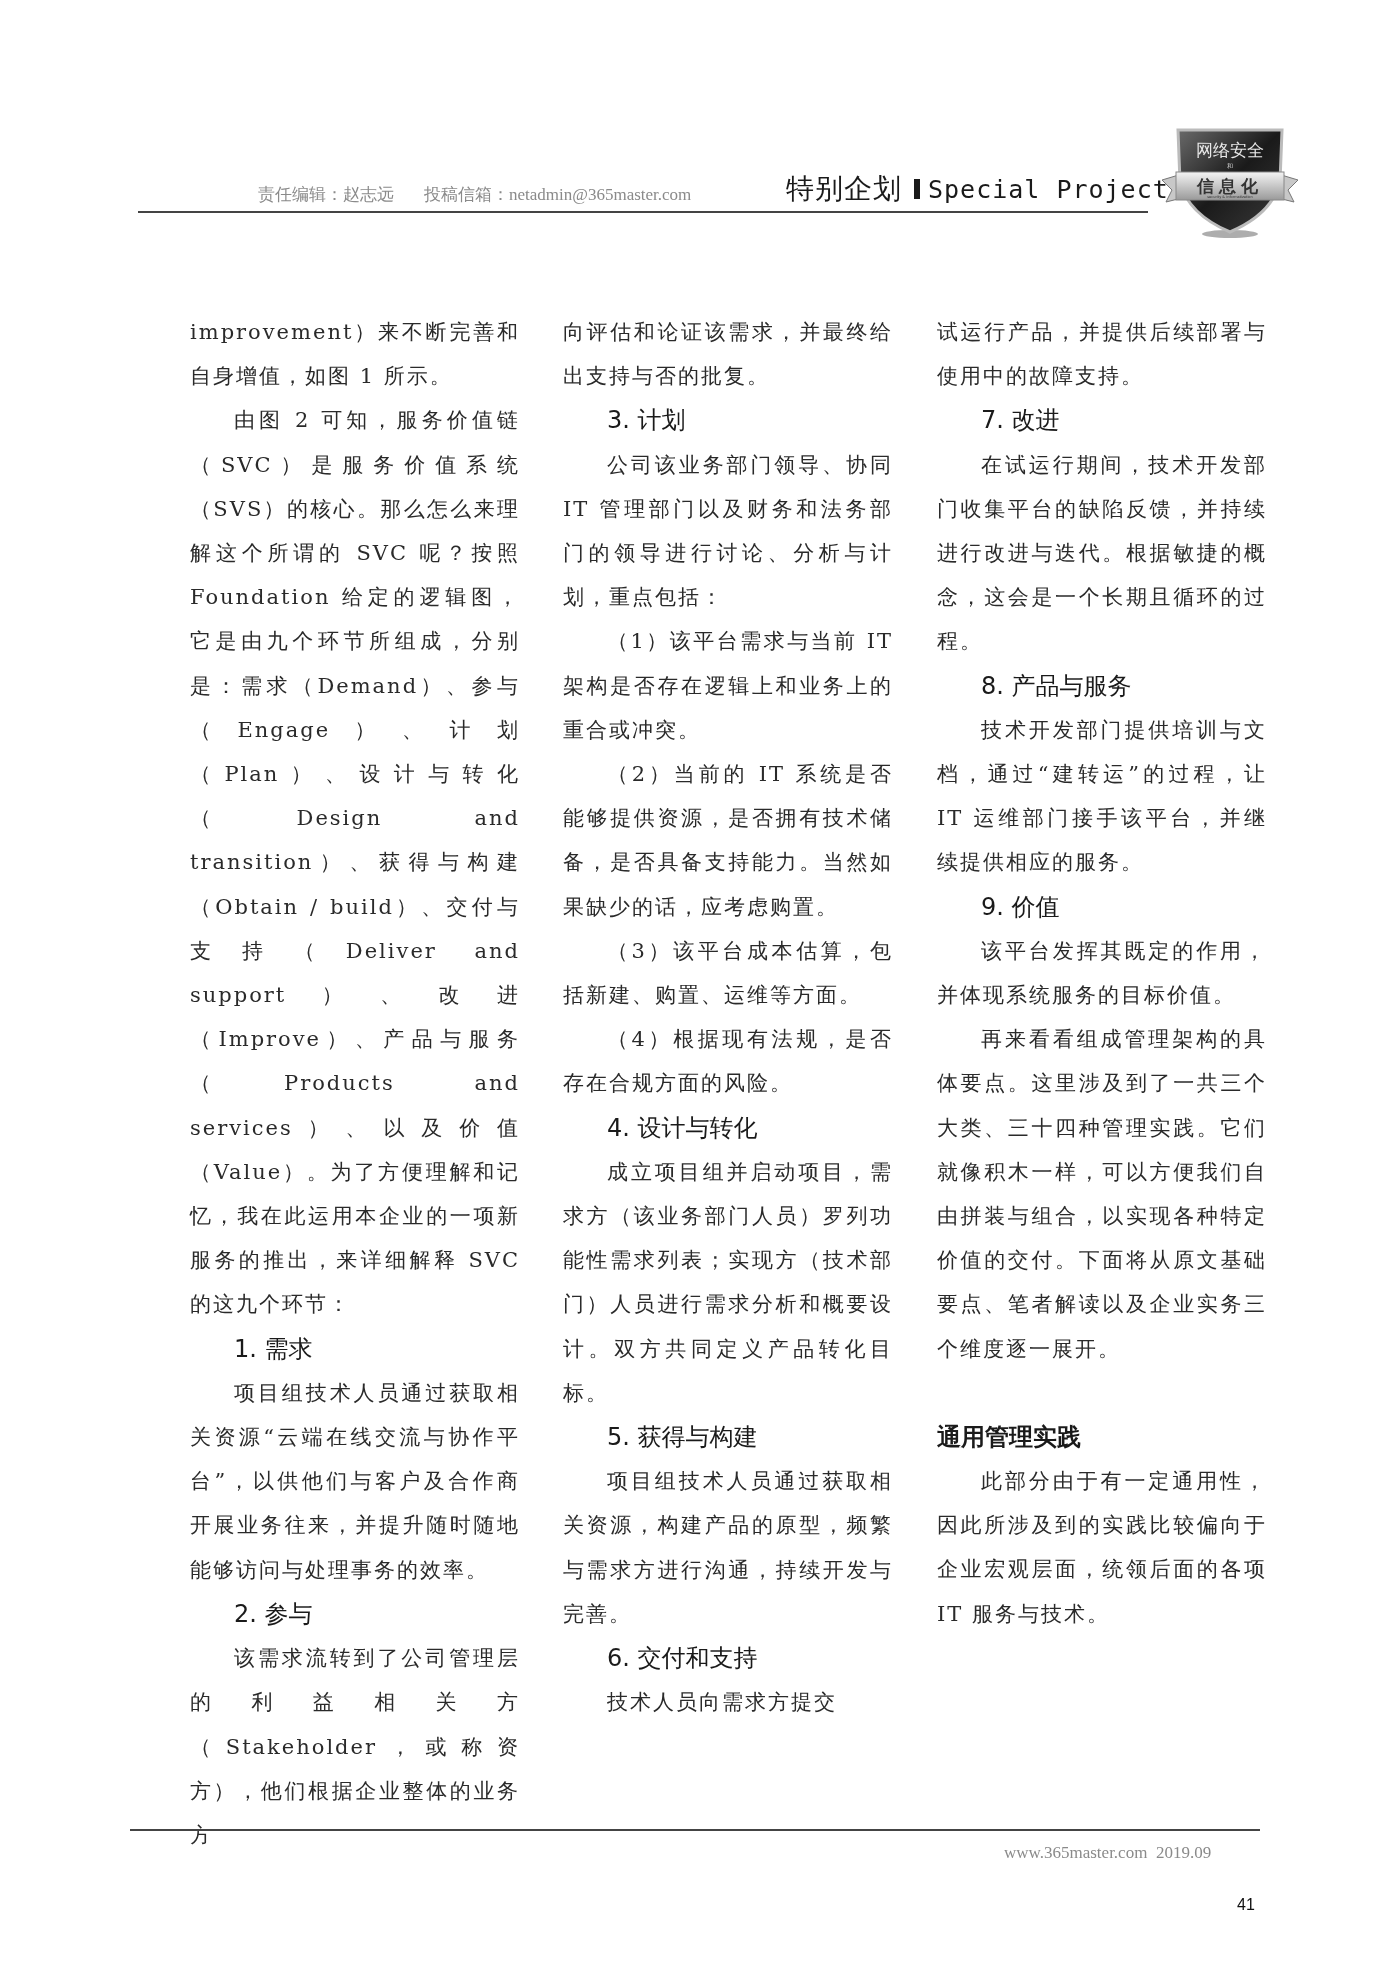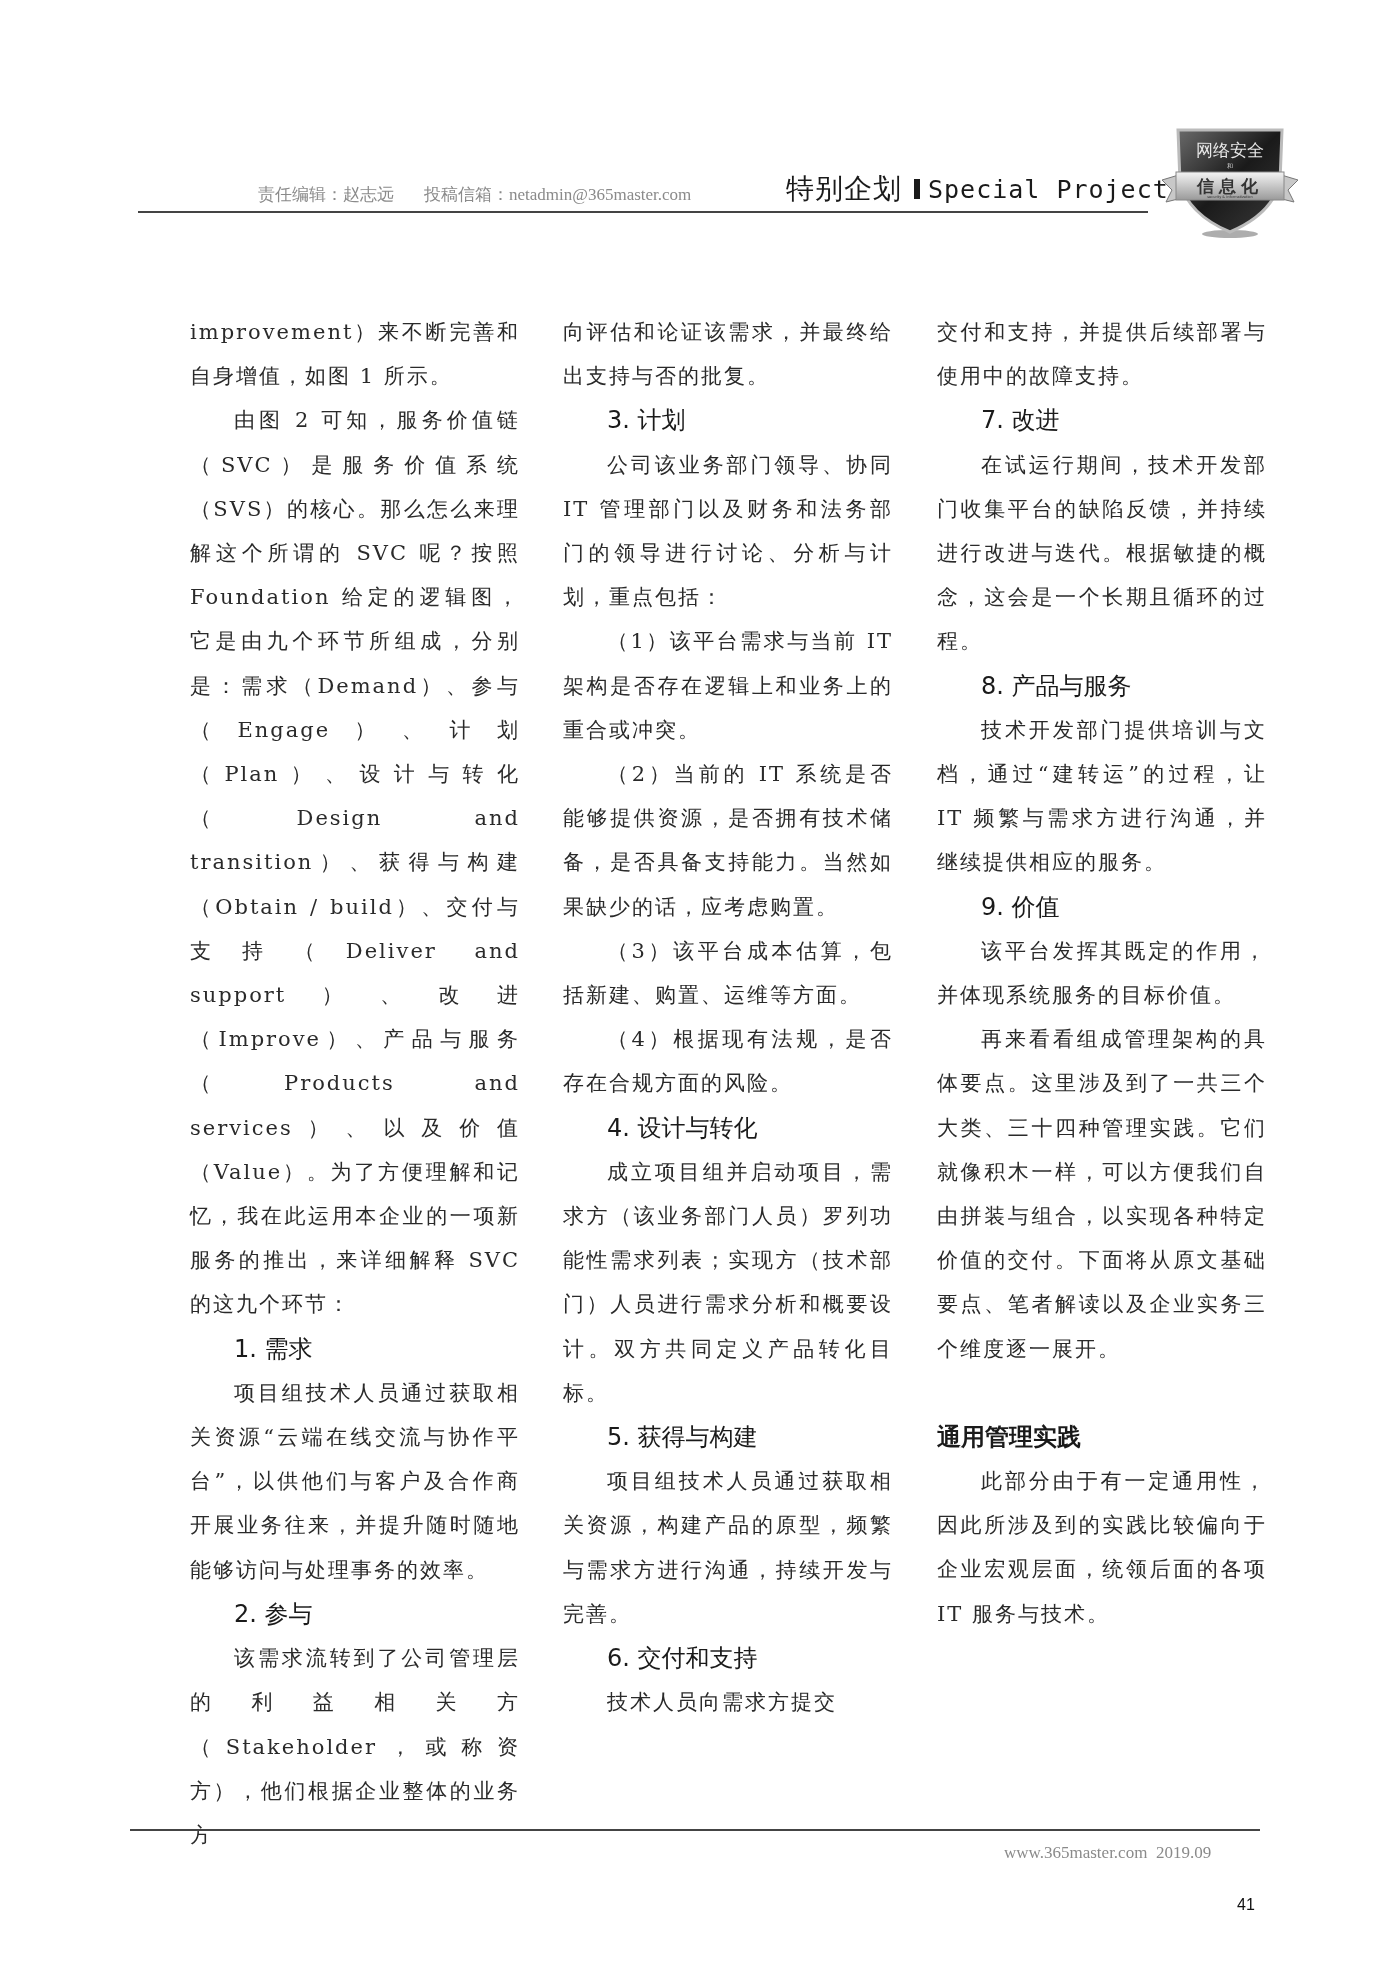--- a/index.html
+++ b/index.html
@@ -83,25 +83,25 @@
   <p class="p indent">（4）根据现有法规，是否存在合规方面的风险。</p>
   <h3 class="h3">4. 设计与转化</h3>
   <p class="p indent">成立项目组并启动项目，需求方（该业务部门人员）罗列功能性需求列表；实现方（技术部门）人员进行需求分析和概要设计。双方共同定义产品转化目标。</p>
   <h3 class="h3">5. 获得与构建</h3>
   <p class="p indent">项目组技术人员通过获取相关资源，构建产品的原型，频繁与需求方进行沟通，持续开发与完善。</p>
   <h3 class="h3">6. 交付和支持</h3>
   <p class="p indent">技术人员向需求方提交</p>
 </div>
 
 <div class="column col3">
-  <p class="p">交付和支持，并提供后续部署与使用中的故障支持。</p>
+  <p class="p">试运行产品，并提供后续部署与使用中的故障支持。</p>
   <h3 class="h3">7. 改进</h3>
   <p class="p indent">在试运行期间，技术开发部门收集平台的缺陷反馈，并持续进行改进与迭代。根据敏捷的概念，这会是一个长期且循环的过程。</p>
   <h3 class="h3">8. 产品与服务</h3>
-  <p class="p indent">技术开发部门提供培训与文档，通过“建转运”的过程，让 IT 频繁与需求方进行沟通，并继续提供相应的服务。</p>
+  <p class="p indent">技术开发部门提供培训与文档，通过“建转运”的过程，让 IT 运维部门接手该平台，并继续提供相应的服务。</p>
   <h3 class="h3">9. 价值</h3>
   <p class="p indent">该平台发挥其既定的作用，并体现系统服务的目标价值。</p>
   <p class="p indent">再来看看组成管理架构的具体要点。这里涉及到了一共三个大类、三十四种管理实践。它们就像积木一样，可以方便我们自由拼装与组合，以实现各种特定价值的交付。下面将从原文基础要点、笔者解读以及企业实务三个维度逐一展开。</p>
   <h2 class="h2">通用管理实践</h2>
   <p class="p indent">此部分由于有一定通用性，因此所涉及到的实践比较偏向于企业宏观层面，统领后面的各项 IT 服务与技术。</p>
 </div>
 
 <div class="footer-rule"></div>
 <div class="footer-meta">
   <span>www.365master.com</span>&nbsp;&nbsp;<span>2019.09</span>

